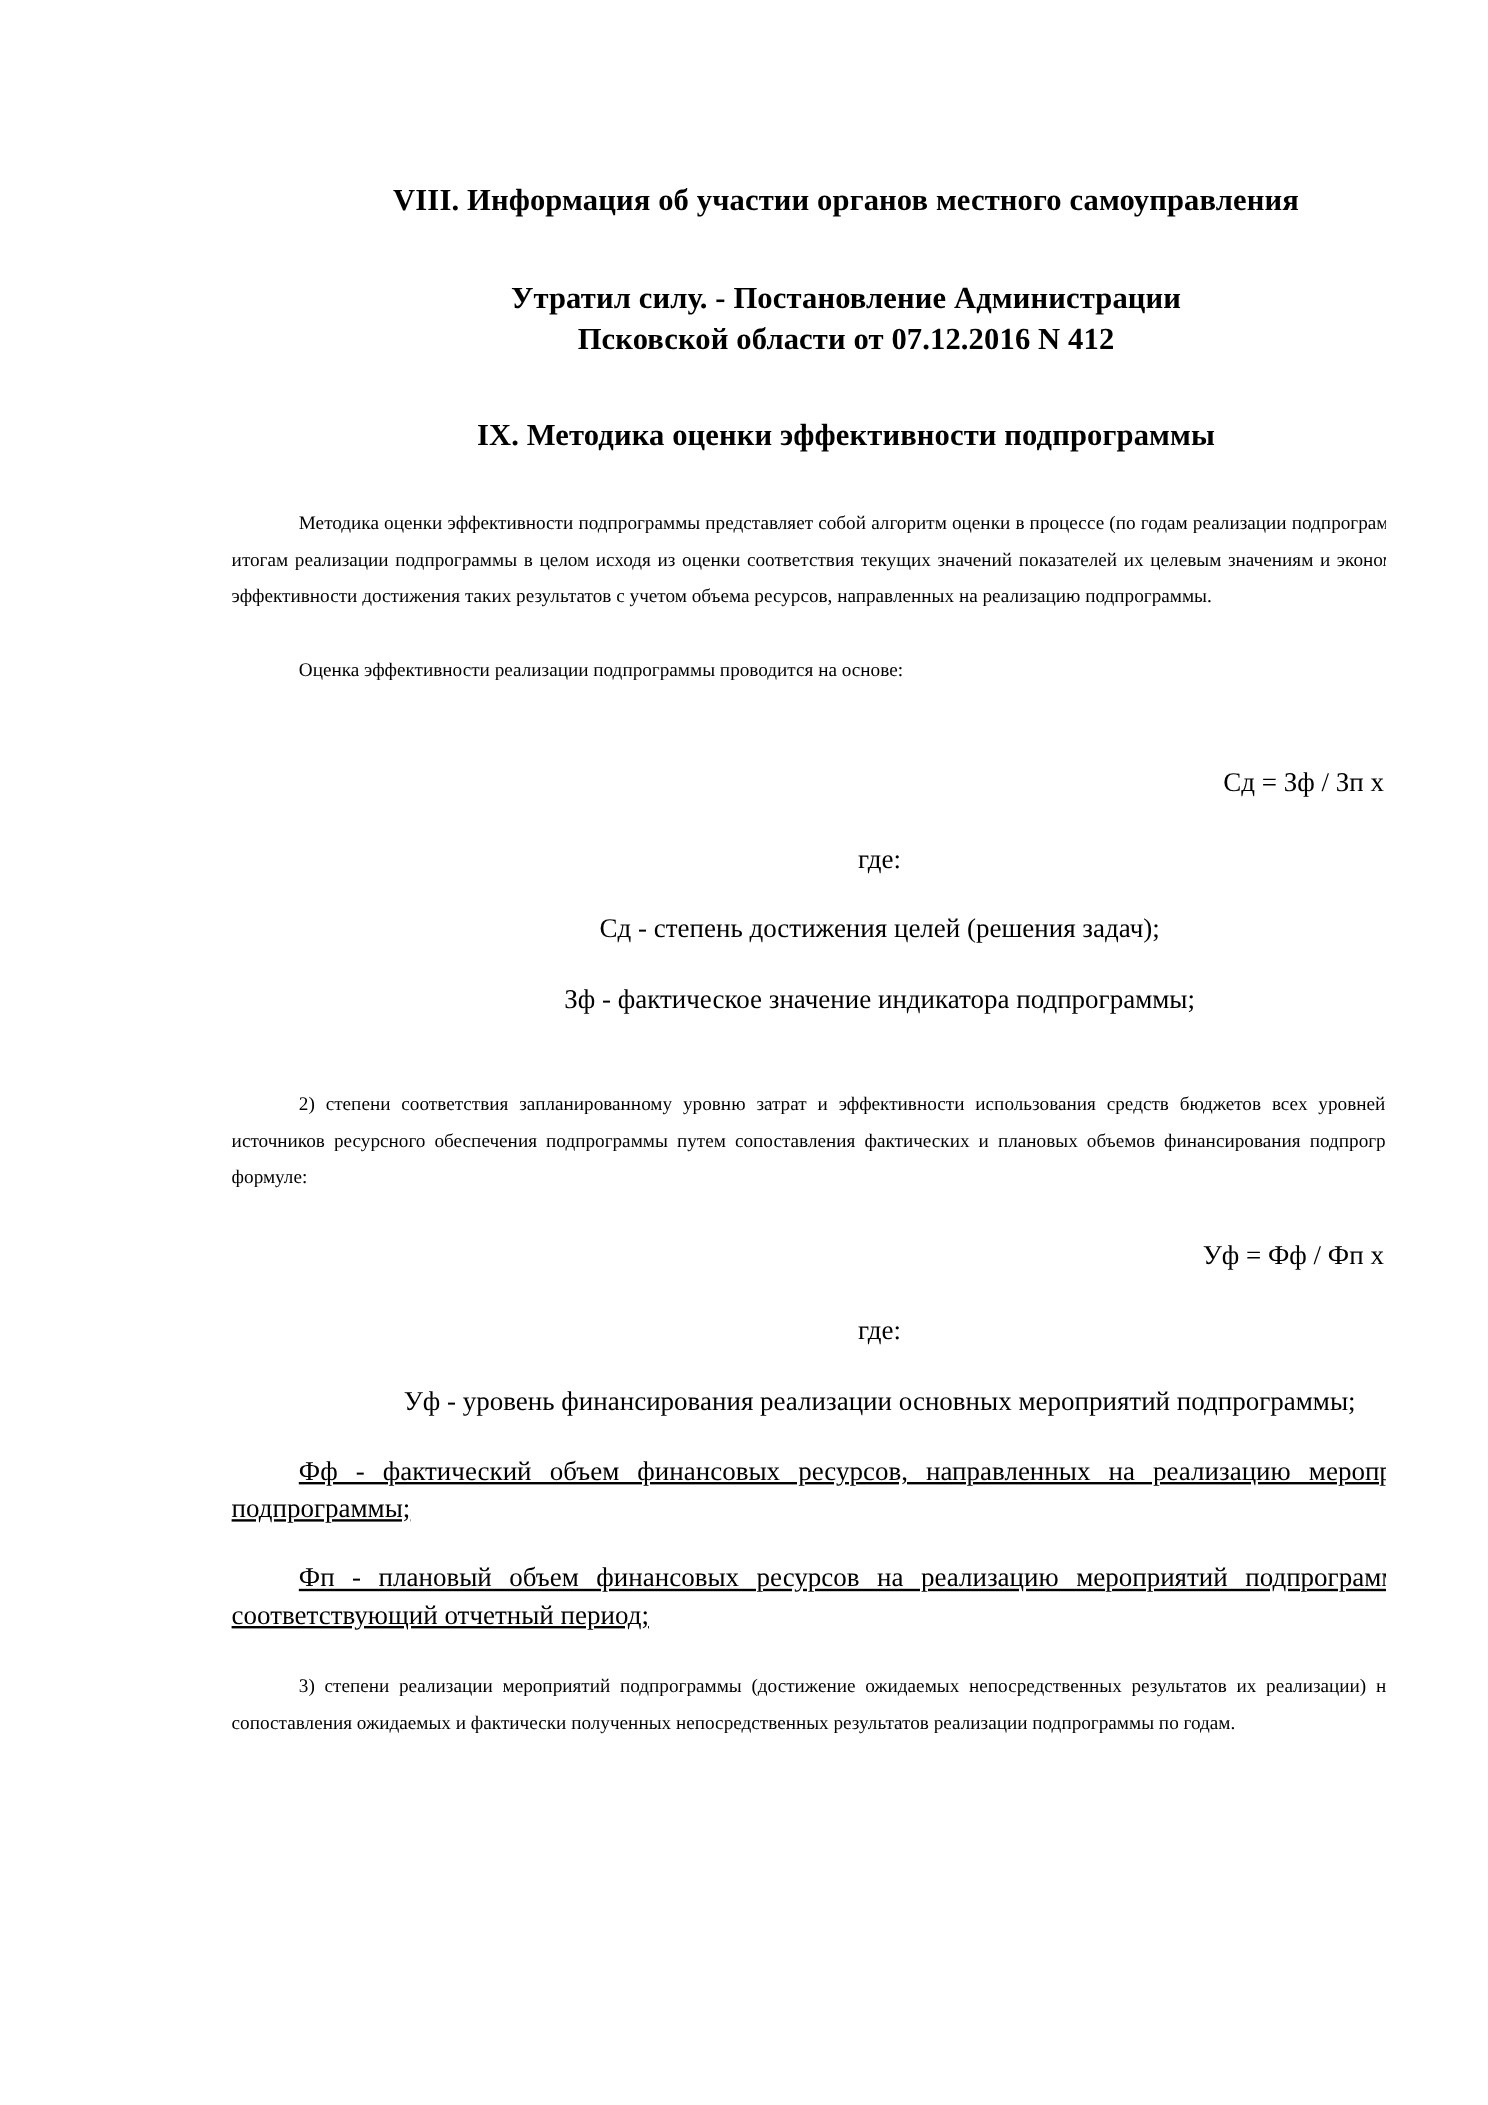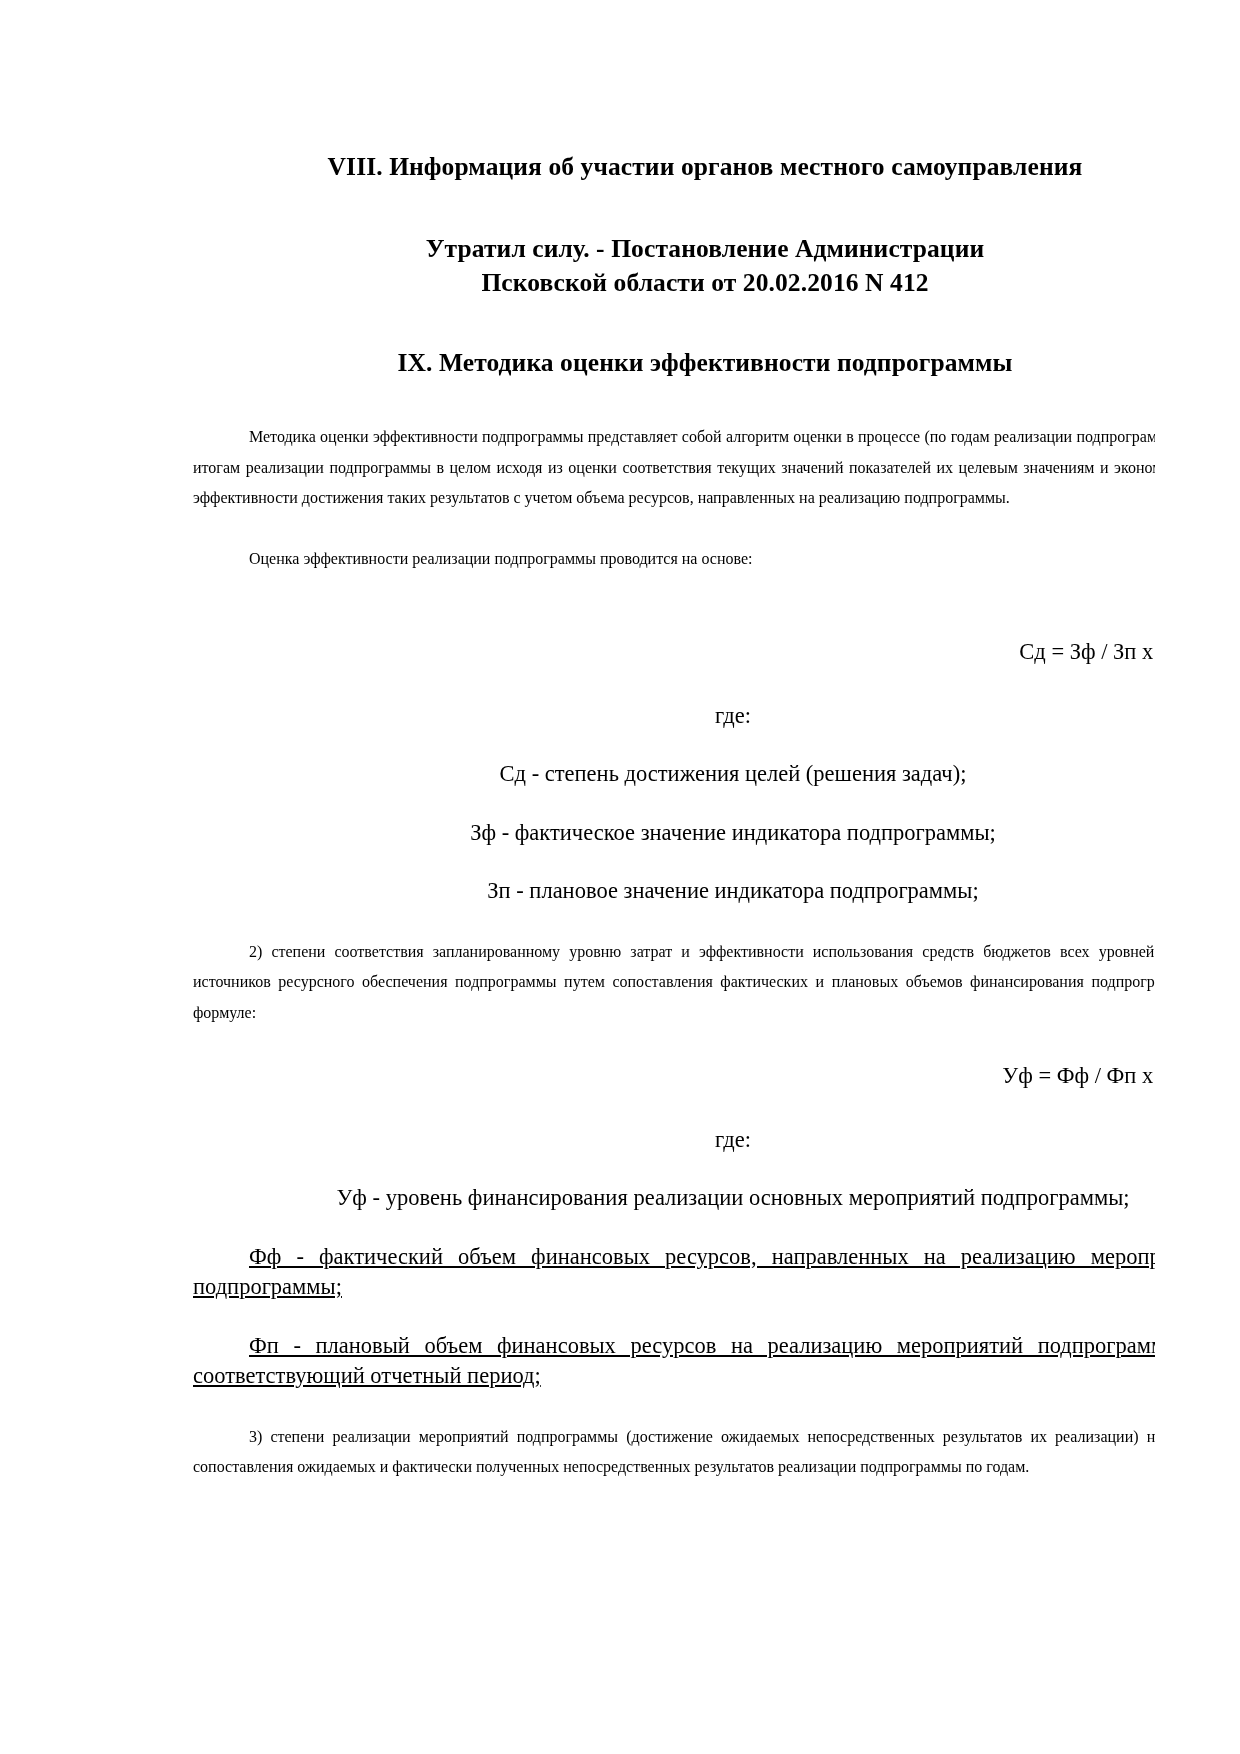--- a/index.html
+++ b/index.html
@@ -81,21 +81,21 @@
   <div class="content">
 
     <div class="heading-block">
       <div class="heading">VIII. Информация об участии органов местного самоуправления</div>
     </div>
 
     <div class="gap-1"></div>
 
     <div class="heading-block">
       <div class="heading">Утратил силу. - Постановление Администрации</div>
-      <div class="heading">Псковской области от 20.02.2016 N 412</div>
+      <div class="heading">Псковской области от 07.12.2016 N 412</div>
     </div>
 
     <div class="gap-2"></div>
 
     <div class="heading-block">
       <div class="heading">IX. Методика оценки эффективности подпрограммы</div>
     </div>
 
     <div class="gap-3"></div>
 
@@ -119,21 +119,20 @@
     <div class="spacer-small"></div>
 
     <p class="def-par">Сд - степень достижения целей (решения задач);</p>
 
     <div class="spacer-small"></div>
 
     <p class="def-par">Зф - фактическое значение индикатора подпрограммы;</p>
 
     <div class="spacer-small"></div>
 
-    <p class="def-par">Зп - плановое значение индикатора подпрограммы;</p>
 
     <div class="spacer-par"></div>
 
     <p class="body-par">2) степени соответствия запланированному уровню затрат и эффективности использования средств бюджетов всех уровней и иных источников ресурсного обеспечения подпрограммы путем сопоставления фактических и плановых объемов финансирования подпрограммы по формуле:</p>
 
     <div class="spacer-formula"></div>
 
     <p class="formula">Уф = Фф / Фп х 100%,</p>
 
     <div class="spacer-formula"></div>

